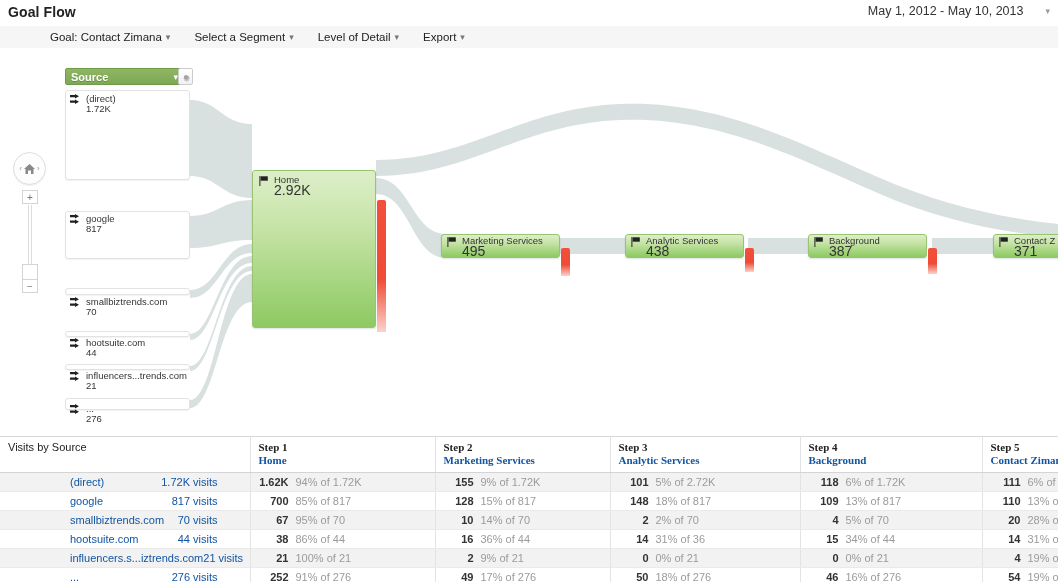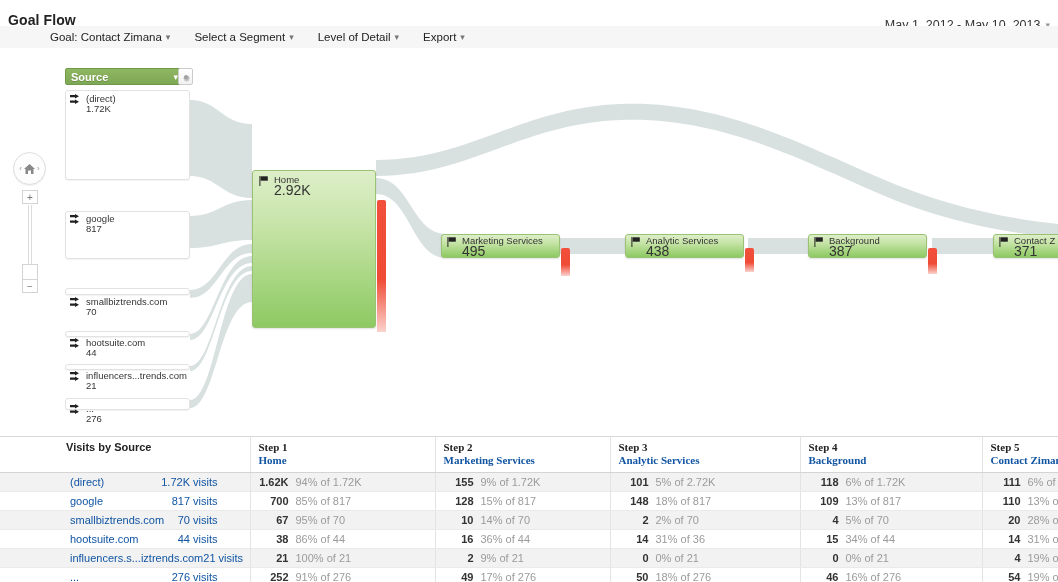--- a/index.html
+++ b/index.html
@@ -7,33 +7,33 @@
     width: 1058px; height: 582px;
     overflow: hidden;
     background: #ffffff;
     font-family: "Liberation Sans", sans-serif;
     -webkit-font-smoothing: antialiased;
   }
   .page { position: relative; width: 1058px; height: 582px; }
 
   
   .header {
-    position: absolute; top: 8px; left: 0; width: 1058px; height: 26px;
+    position: absolute; top: 0; left: 0; width: 1058px; height: 26px;
     border-bottom: 3px solid #84cc16;
     background: #ffffff;
   }
   .page-title {
     position: absolute; left: 8px; top: 4px;
     font-size: 14px; font-weight: bold; color: #222;
     letter-spacing: .1px;
   }
   .daterange {
     position: absolute; right: 8px; top: 4px;
     font-size: 12.5px; color: #333;
-    display: flex; align-items: center; gap: 5px; margin-top: 6px;
+    display: flex; align-items: center; gap: 22px;
   }
   .daterange .caret { color: #9a9a9a; font-size: 9px; }
 
   
   .toolbar {
     position: absolute; top: 26px; left: 0; width: 1058px; height: 22px;
     background: #f6f6f6;
     border-bottom: 1px solid #dddddd;
     display: flex; align-items: center; padding-left: 44px;
   }
@@ -170,21 +170,21 @@
     padding: 4px 8px 5px 8px;
     vertical-align: top;
     text-align: left;
     font-size: 11px;
     height: 28px;
     box-sizing: border-box;
   }
   th.colsep { border-left: 1px solid #e3e3e3; font-family: Liberation Serif, serif; }
   .th-step { color: #222; font-weight: bold; display: block; line-height: 13px; }
   .th-sub { color: #1155a3; font-weight: bold; display: block; line-height: 13px; }
-  .th-vbs { color: #222; font-weight: bold; text-align: center; display: block; padding-right: 32px;}
+  .th-vbs { color: #222; font-weight: normal; text-align: left; display: block; padding-right: 32px;}
   tbody tr { height: 19px; }
   tbody tr.odd td { background: #f2f2f2; }
   tbody tr.even td { background: #ffffff; }
   tbody td {
     padding: 0 8px; font-size: 11px; height: 19px;
     border-bottom: 1px solid #eaeaea;
     box-sizing: border-box; overflow: hidden; white-space: nowrap;
   }
   td.colsep { border-left: 1px solid #e3e3e3; }
   .src-name { color: #1155a3; cursor: pointer; }

